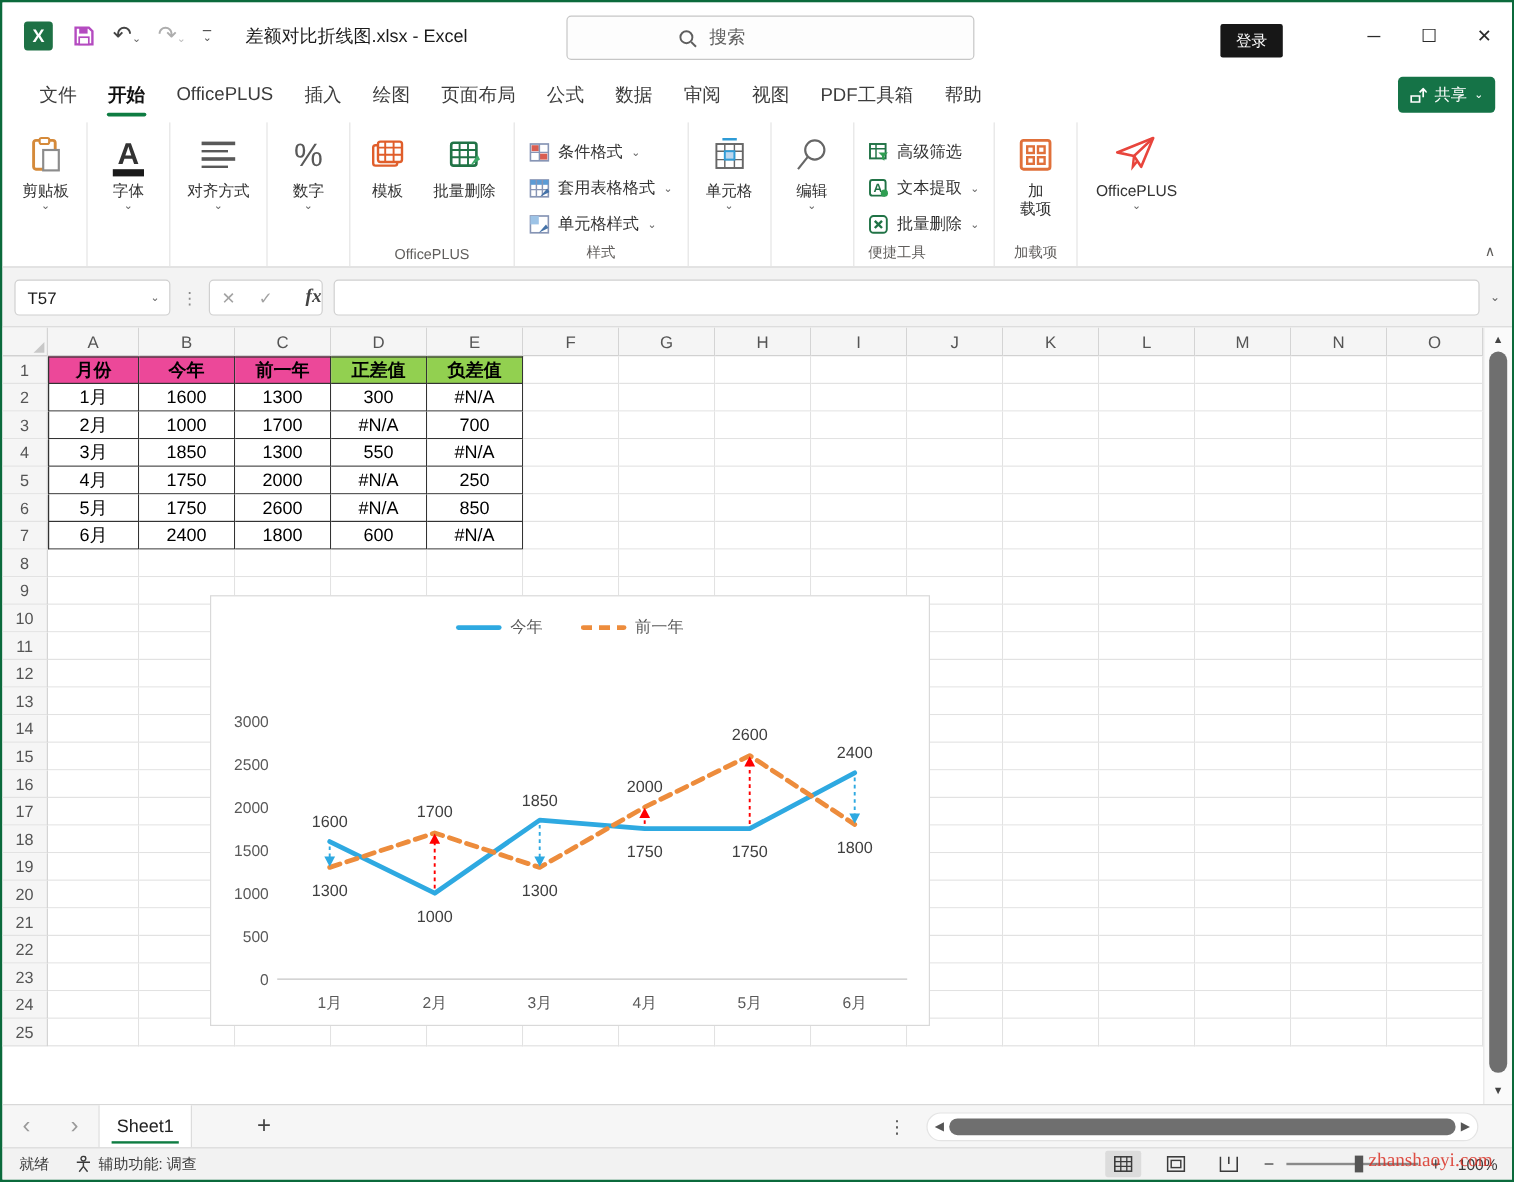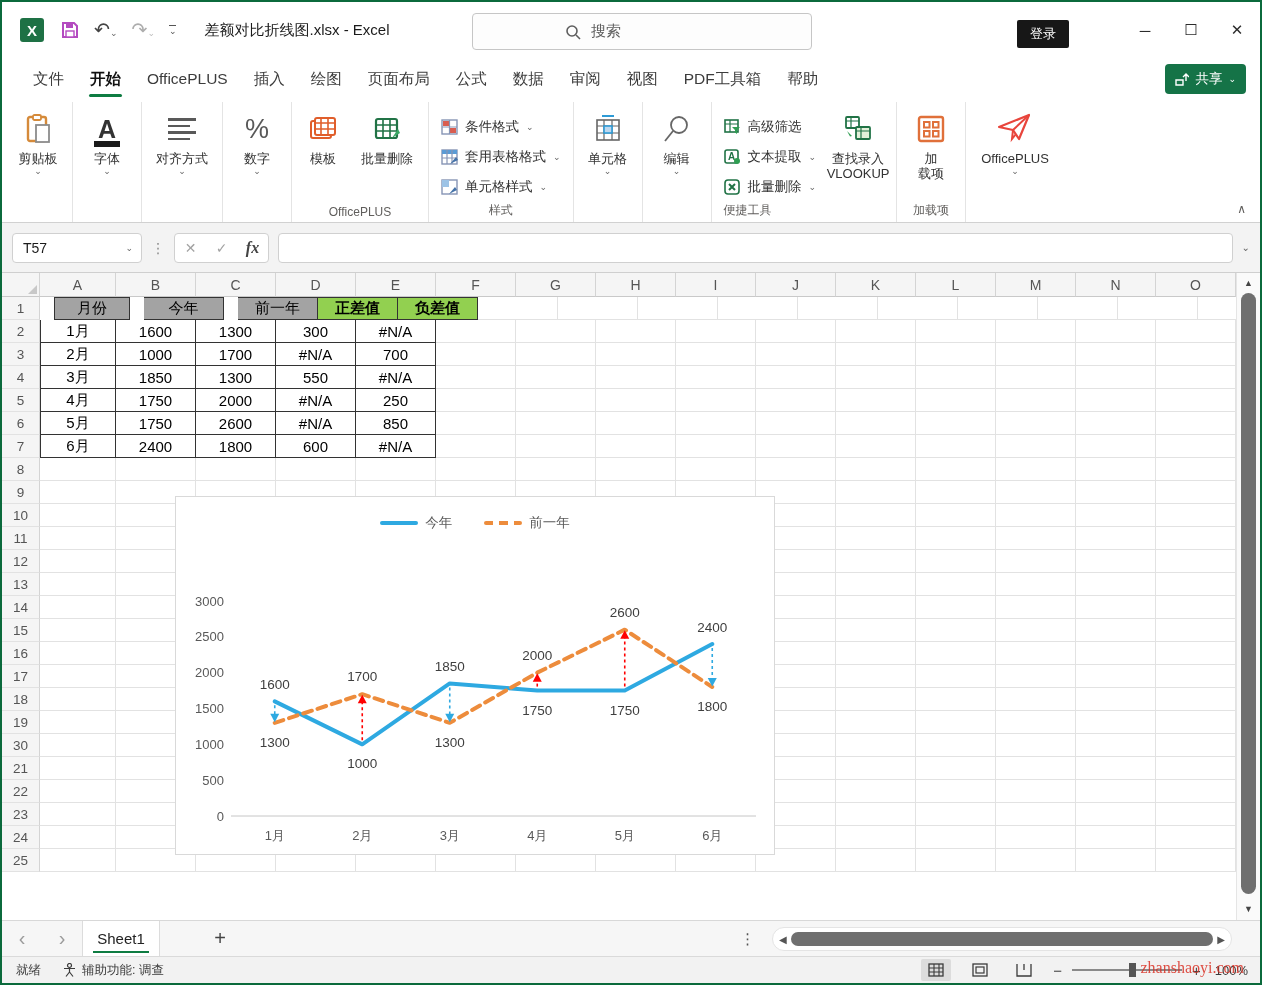--- a/index.html
+++ b/index.html
@@ -54,41 +54,41 @@
 
   
   .fbar{height:50px;background:#F3F3F3;display:flex;align-items:center;padding:0 10px;gap:9px;
     border-bottom:1px solid #CFCFCF;flex:0 0 auto;}
   .namebox{width:130px;height:30px;background:#fff;border:1px solid #D0D0D0;border-radius:4px;
     display:flex;align-items:center;padding:0 8px 0 10px;font-size:14px;color:#1B1B1B;}
   .namebox .chev{margin-left:auto;}
   .vdots{color:#8A8A8A;font-size:14px;letter-spacing:0;}
   .fxgroup{height:30px;background:#fff;border:1px solid #D0D0D0;border-radius:4px;display:flex;align-items:center;}
   .fxbtn{width:31px;text-align:center;color:#A3A3A3;font-size:14px;}
-  .fxbtn.fx{color:#444;font-style:italic;font-family:"Liberation Serif",serif;font-weight:bold;font-size:16px;}
+  .fxbtn.fx{color:#444;font-style:italic;font-family:"Liberation Serif",serif;font-weight:bold;font-size:16px;text-align:right;}
   .finput{flex:1;height:30px;background:#fff;border:1px solid #D0D0D0;border-radius:4px;}
   .fexpand{color:#666;font-size:10px;}
 
   
   .gridwrap{flex:1;position:relative;display:flex;background:#fff;overflow:hidden;}
   .gridmain{width:1234px;flex:0 0 auto;}
   .colhdr{height:24px;display:flex;}
   .corner{width:38px;flex:0 0 auto;background:#F5F5F5;border-right:1px solid #D4D4D4;border-bottom:1px solid #C9C9C9;position:relative;}
   .corner:after{content:"";position:absolute;right:2px;bottom:2px;border-left:9px solid transparent;border-bottom:9px solid #C8C8C8;}
   .chcell{flex:0 0 auto;background:#F5F5F5;border-right:1px solid #D4D4D4;border-bottom:1px solid #C9C9C9;
     color:#555;font-size:14px;display:flex;align-items:center;justify-content:center;}
   .grow{height:23px;display:flex;}
   .rhcell{width:38px;flex:0 0 auto;background:#F5F5F5;border-right:1px solid #D4D4D4;border-bottom:1px solid #E2E2E2;
     color:#555;font-size:13.5px;display:flex;align-items:center;justify-content:center;}
   .gcell{flex:0 0 auto;border-right:1px solid #E2E2E2;border-bottom:1px solid #E2E2E2;background:#fff;
     font-size:15px;color:#000;display:flex;align-items:center;justify-content:center;overflow:hidden;}
   .gcell.tb{border-right:1px solid #333;border-bottom:1px solid #333;}
   .gcell.tt{border-top:1px solid #333;}
   .gcell.tl{border-left:1px solid #333;}
-  .gcell.hg{background:#a3a3a3;font-weight:normal;margin-left:14px;}
+  .gcell.hg{background:#ec4899;font-weight:bold;}
   .gcell.hgn{background:#92D050;font-weight:bold;}
 
   
   .vscroll{width:24px;flex:0 0 auto;background:#FAFAFA;border-left:1px solid #E5E5E5;position:relative;}
   .vscroll .arr{position:absolute;left:0;right:0;text-align:center;color:#444;font-size:9px;}
   .vthumb{position:absolute;left:4px;right:4px;top:20px;bottom:26px;background:#6F6F6F;border-radius:9px;}
 
   
   .chartbox{position:absolute;left:173px;top:223px;width:600px;height:359px;background:#fff;
     border:1px solid #D9D9D9;z-index:5;}
@@ -337,32 +337,20 @@
             <span class="chev">⌄</span>
         </div>
         <div class="stackbtn">
           <svg width="17" height="16" viewBox="0 0 17 16">
             <rect x="1" y="1" width="14" height="14" rx="3" fill="#fff" stroke="#217346" stroke-width="1.6"></rect>
             <path d="M5 5 l6 6 M11 5 l-6 6" stroke="#217346" stroke-width="2"></path>
           </svg>
           <span>批量删除</span>
             <span class="chev">⌄</span>
         </div>
-      </div>
-      <div class="bigbtn" style="width:68px">
-        <div class="bicon">
-          <svg width="30" height="28" viewBox="0 0 30 28">
-            <rect x="3" y="2" width="13" height="11" rx="1" fill="#fff" stroke="#217346" stroke-width="1.8"></rect>
-            <path d="M3 6 h13 M8 2 v11" stroke="#217346" stroke-width="1.2"></path>
-            <rect x="13" y="12" width="14" height="12" rx="1" fill="#E2F0D9" stroke="#217346" stroke-width="1.8"></rect>
-            <path d="M13 16 h14 M18 12 v12" stroke="#217346" stroke-width="1.2"></path>
-            <path d="M4 16 l5 5 l-2 .5 z" fill="#2F9E52"></path>
-          </svg>
-        </div>
-        <div class="blabel"><span>查找录入</span><br><span>VLOOKUP</span></div>
       </div>
     </div>
     <div class="rgroup">
       <div class="glabel">加载项</div>
       <div class="bigbtn">
         <div class="bicon">
           <svg width="30" height="30" viewBox="0 0 30 30">
             <rect x="3" y="3" width="24" height="24" rx="2" fill="none" stroke="#E0703A" stroke-width="2.4"></rect>
             <rect x="8" y="8" width="5.5" height="5.5" fill="none" stroke="#E0703A" stroke-width="2"></rect>
             <rect x="17" y="8" width="5.5" height="5.5" fill="none" stroke="#E0703A" stroke-width="2"></rect>
@@ -759,21 +747,21 @@
           <div class="gcell" style="width: 80px;"></div>
           <div class="gcell" style="width: 80px;"></div>
           <div class="gcell" style="width: 80px;"></div>
           <div class="gcell" style="width: 80px;"></div>
           <div class="gcell" style="width: 80px;"></div>
           <div class="gcell" style="width: 80px;"></div>
           <div class="gcell" style="width: 80px;"></div>
           <div class="gcell" style="width: 80px;"></div>
         </div>
         <div class="grow">
-          <div class="rhcell">30</div>
+          <div class="rhcell">20</div>
           <div class="gcell" style="width: 76px;"></div>
           <div class="gcell" style="width: 80px;"></div>
           <div class="gcell" style="width: 80px;"></div>
           <div class="gcell" style="width: 80px;"></div>
           <div class="gcell" style="width: 80px;"></div>
           <div class="gcell" style="width: 80px;"></div>
           <div class="gcell" style="width: 80px;"></div>
           <div class="gcell" style="width: 80px;"></div>
           <div class="gcell" style="width: 80px;"></div>
           <div class="gcell" style="width: 80px;"></div>

